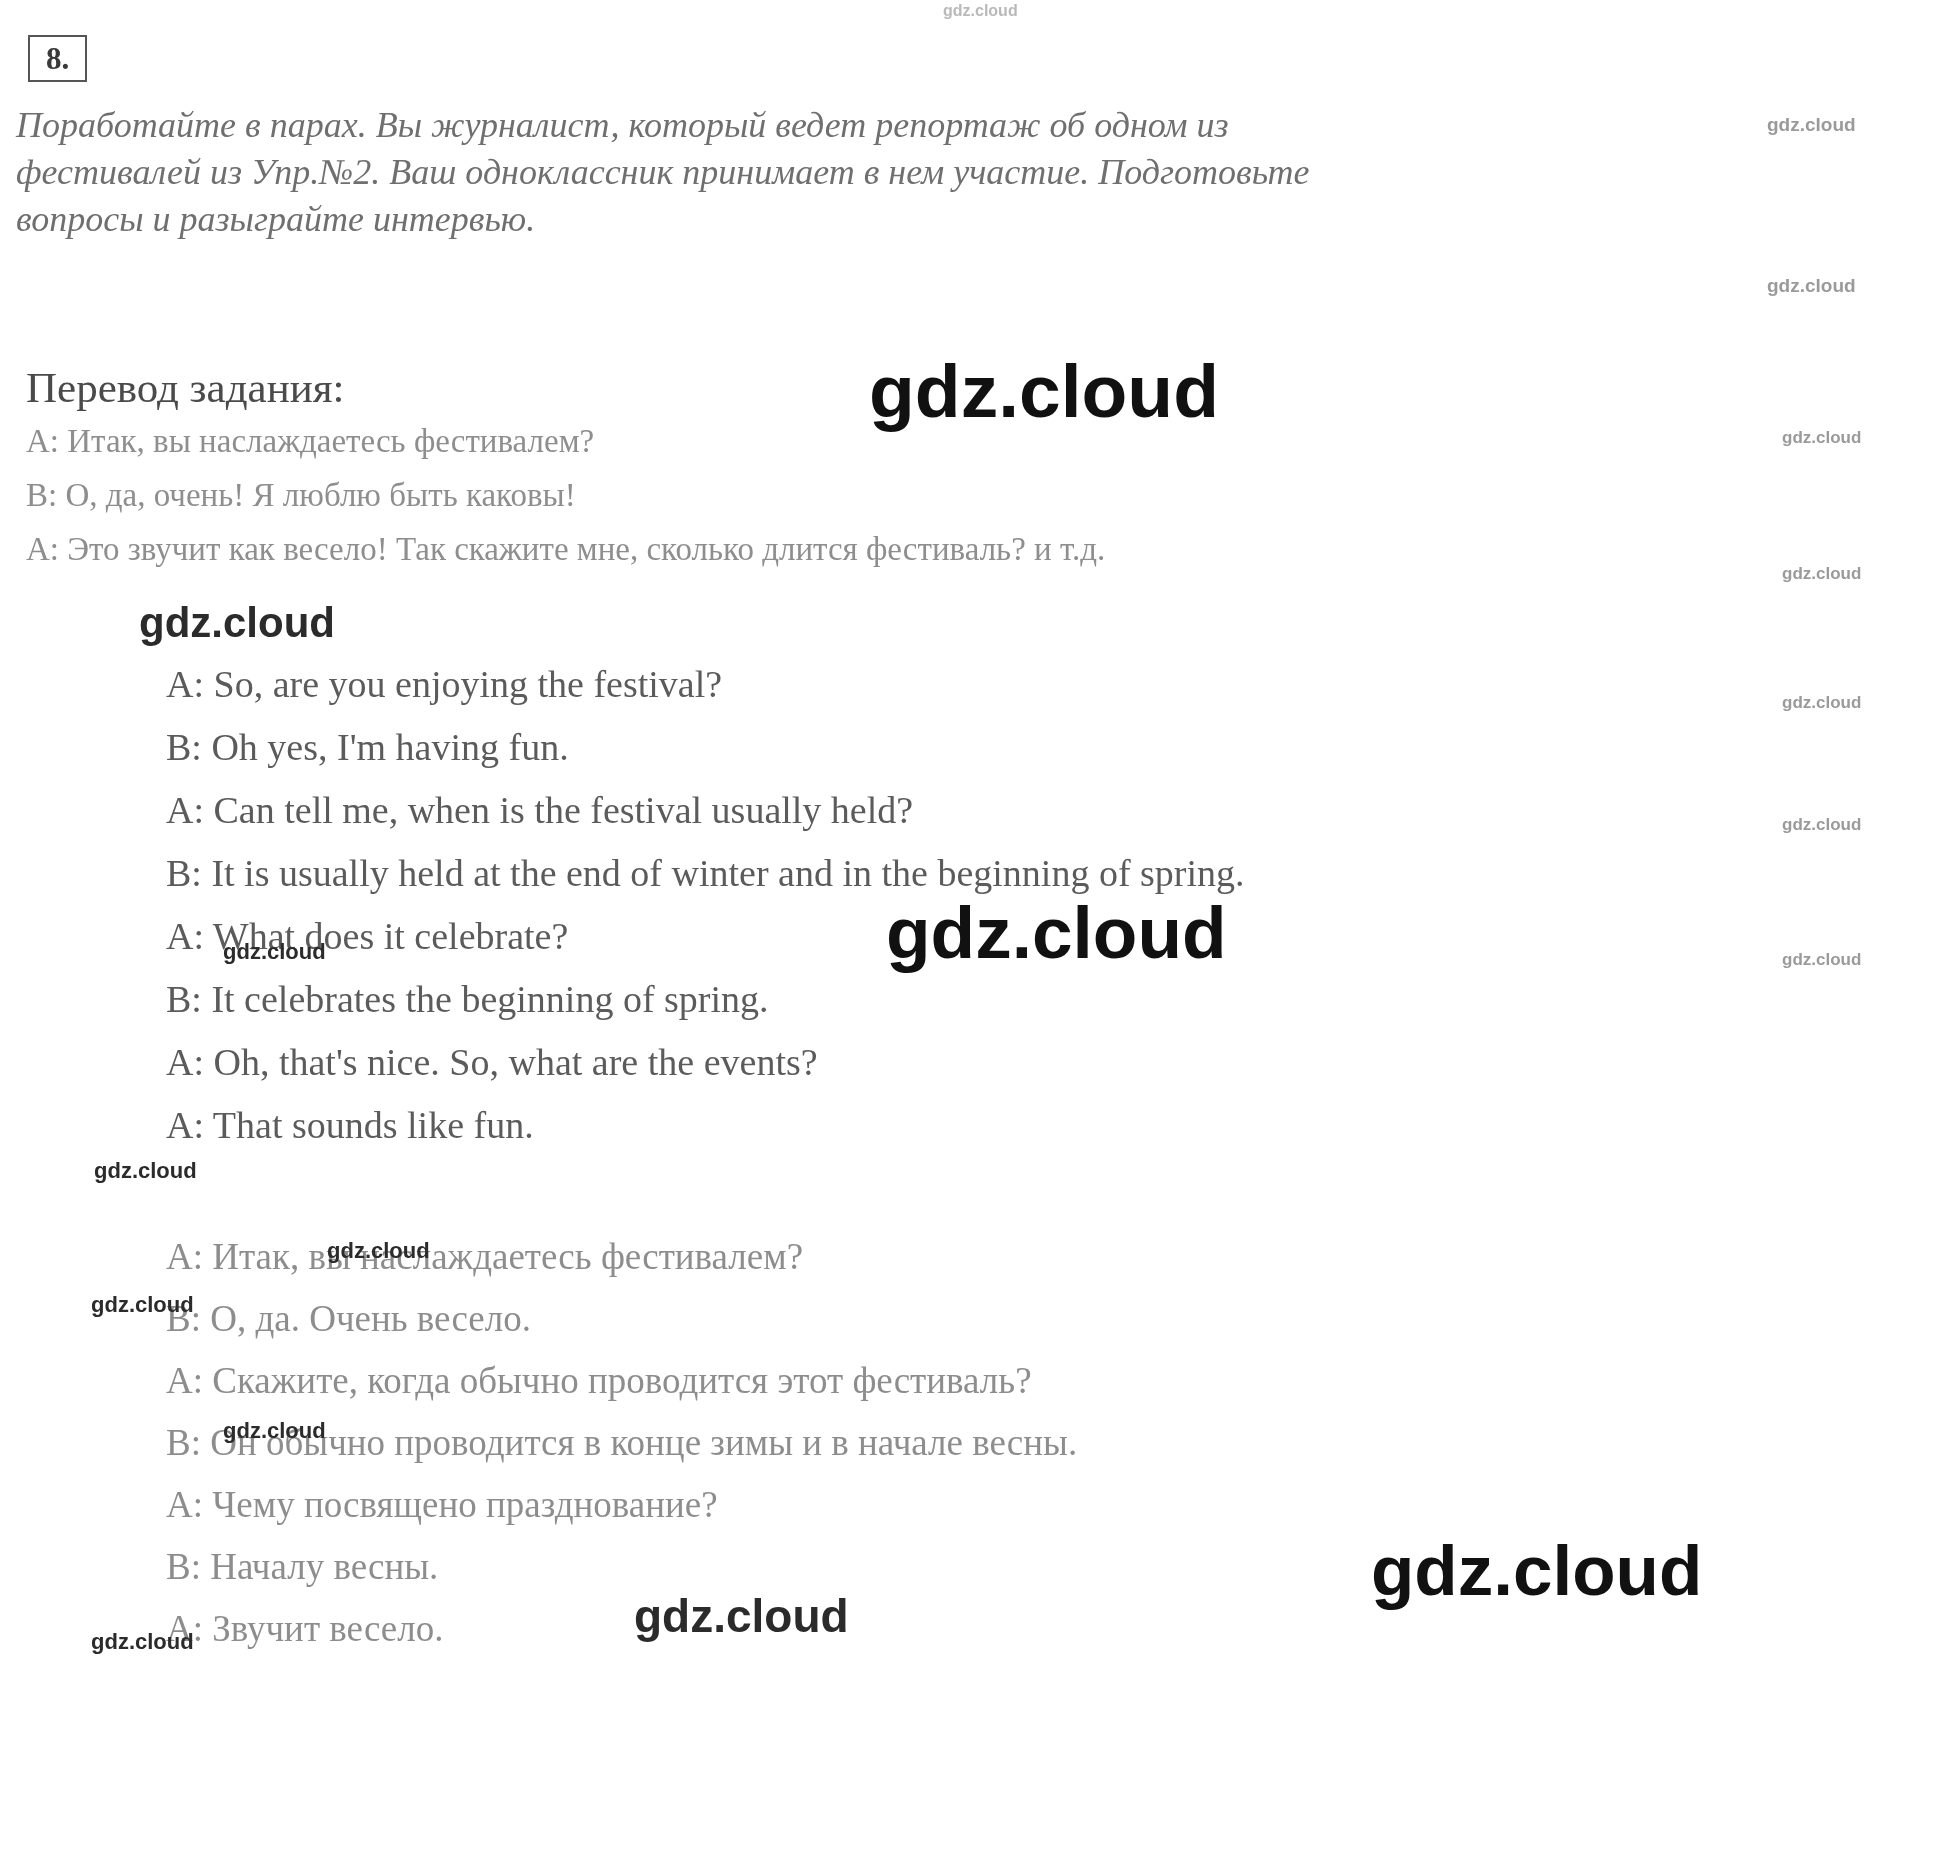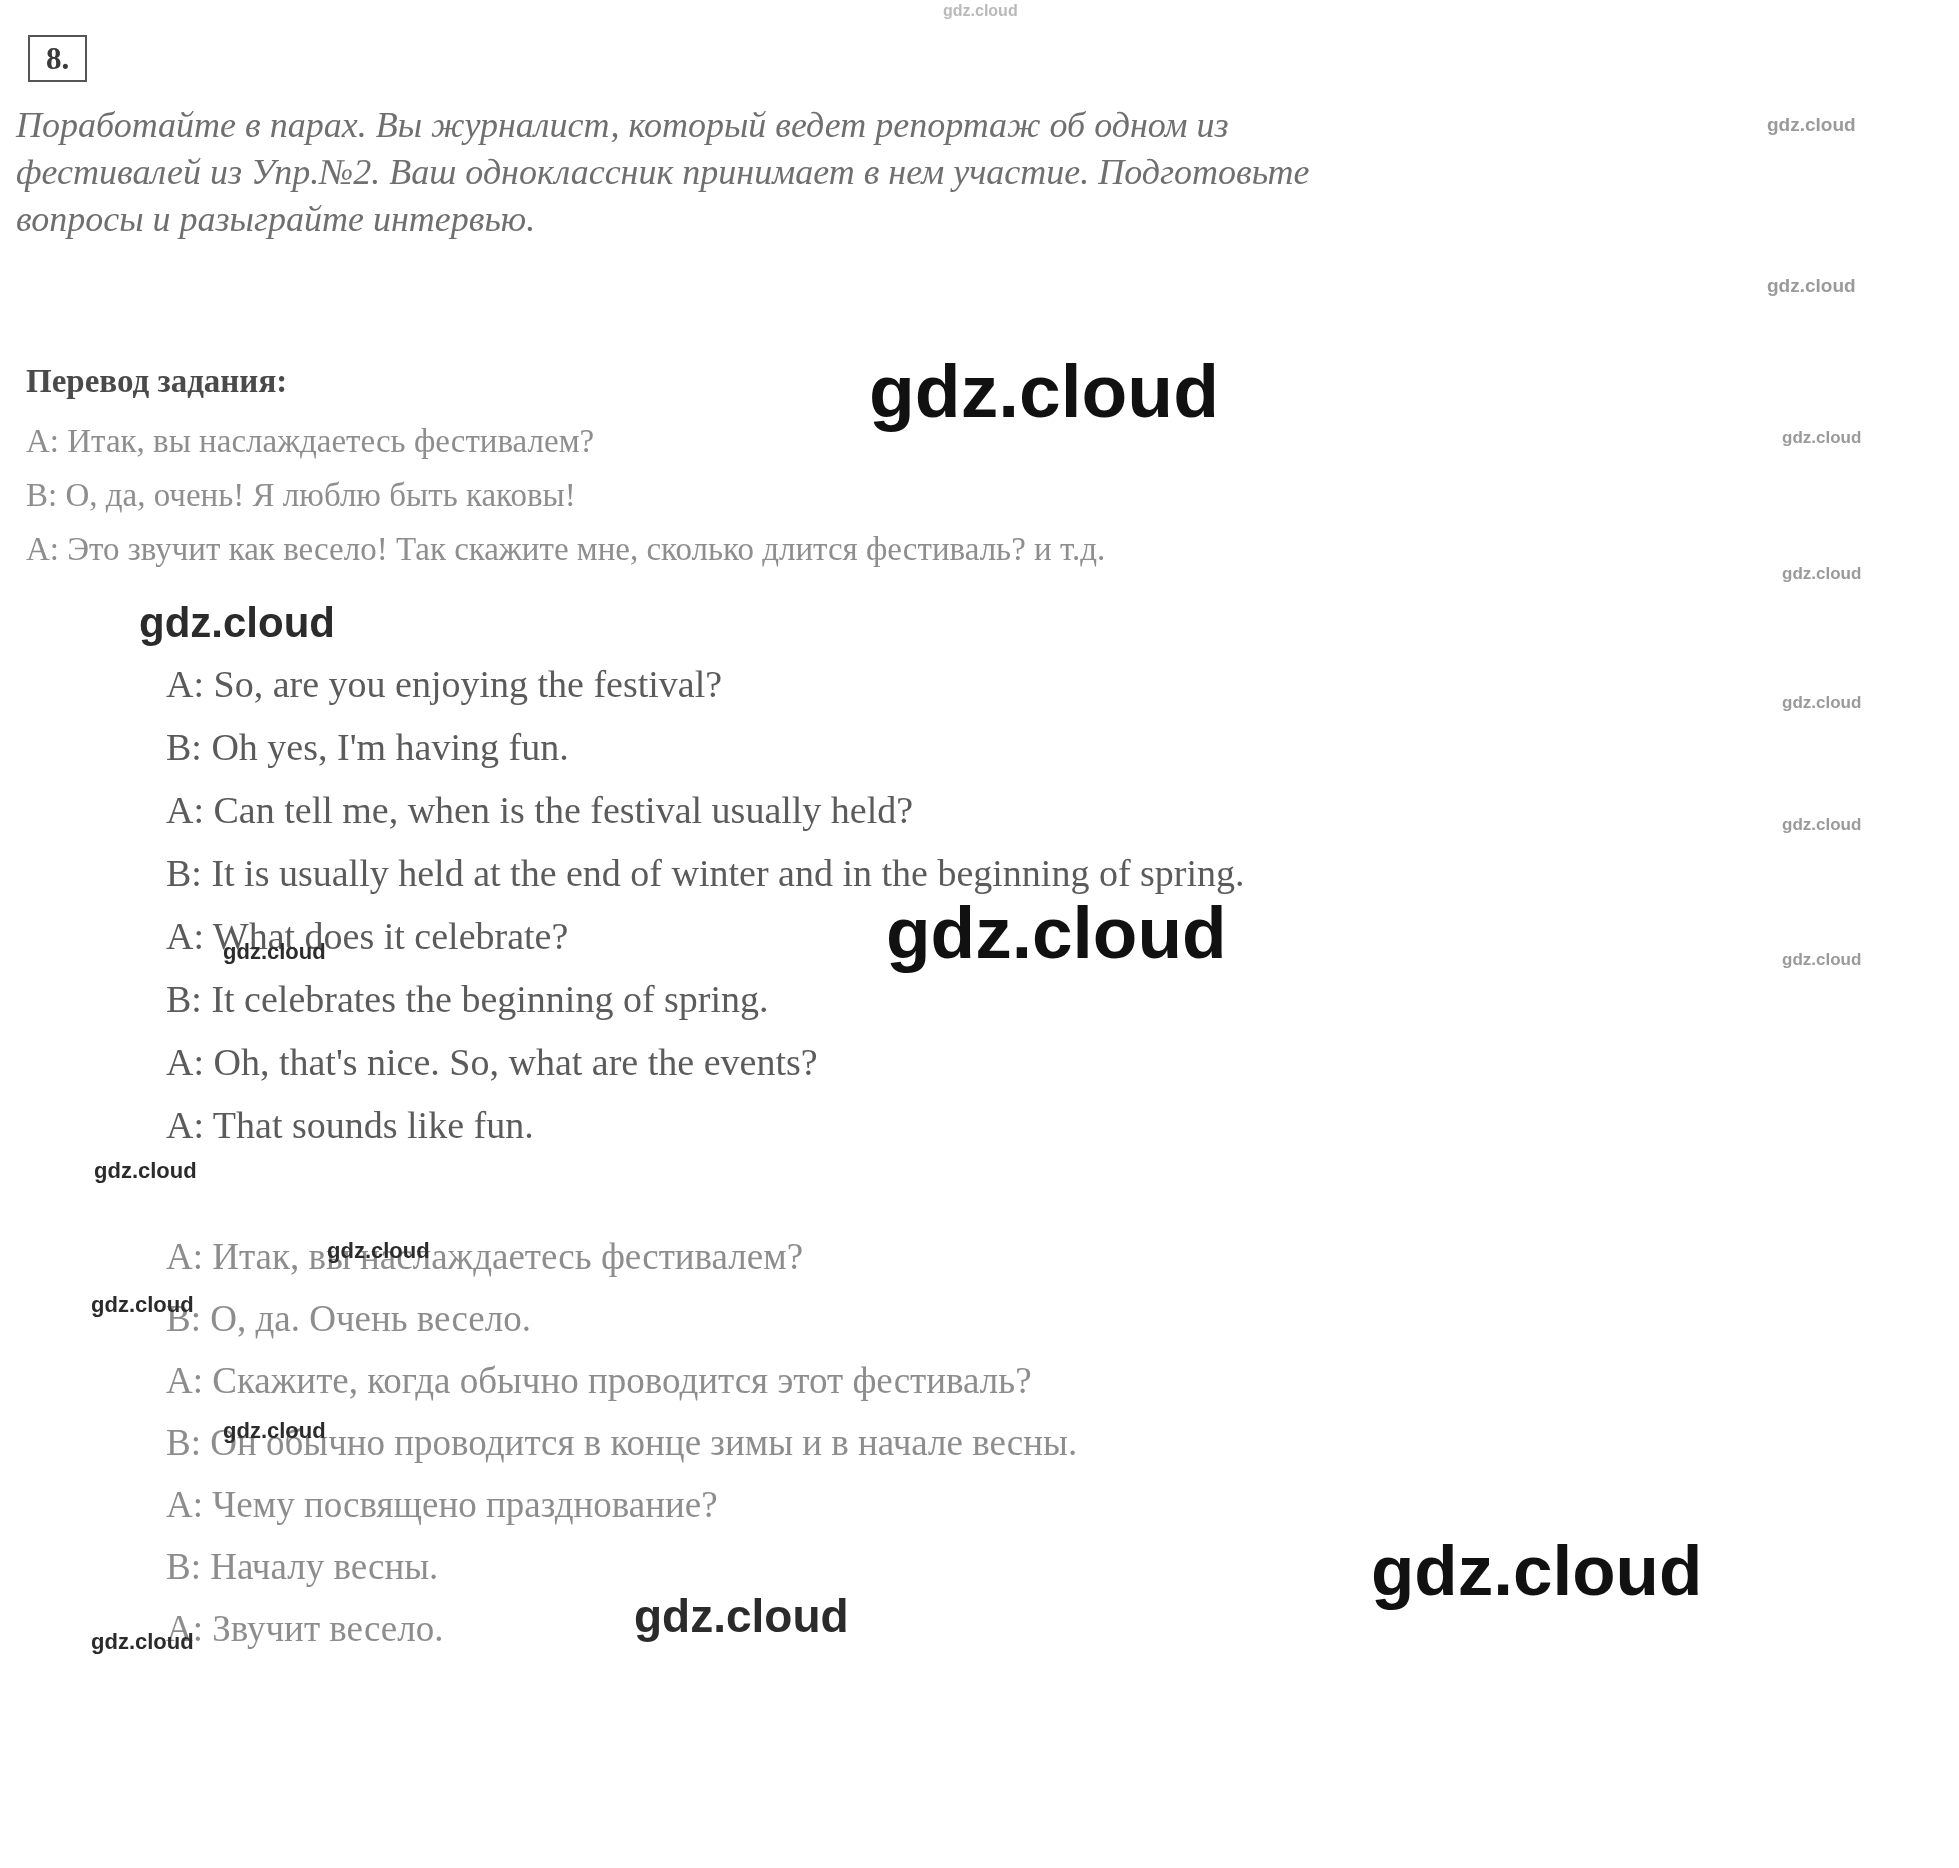--- a/index.html
+++ b/index.html
@@ -66,22 +66,22 @@
     font-size: 36px;
     line-height: 47px;
     color: #6f6f6f;
   }
 
   
   #translation-heading {
     position: absolute;
     left: 26px;
     top: 363px;
-    font-weight: bold;
-    font-size: 33px;
+    font-weight: normal;
+    font-size: 43px;
     color: #4a4a4a;
   }
 
   
   #ru-sample {
     position: absolute;
     left: 26px;
     top: 414px;
     width: 1742px;
     font-size: 33px;

